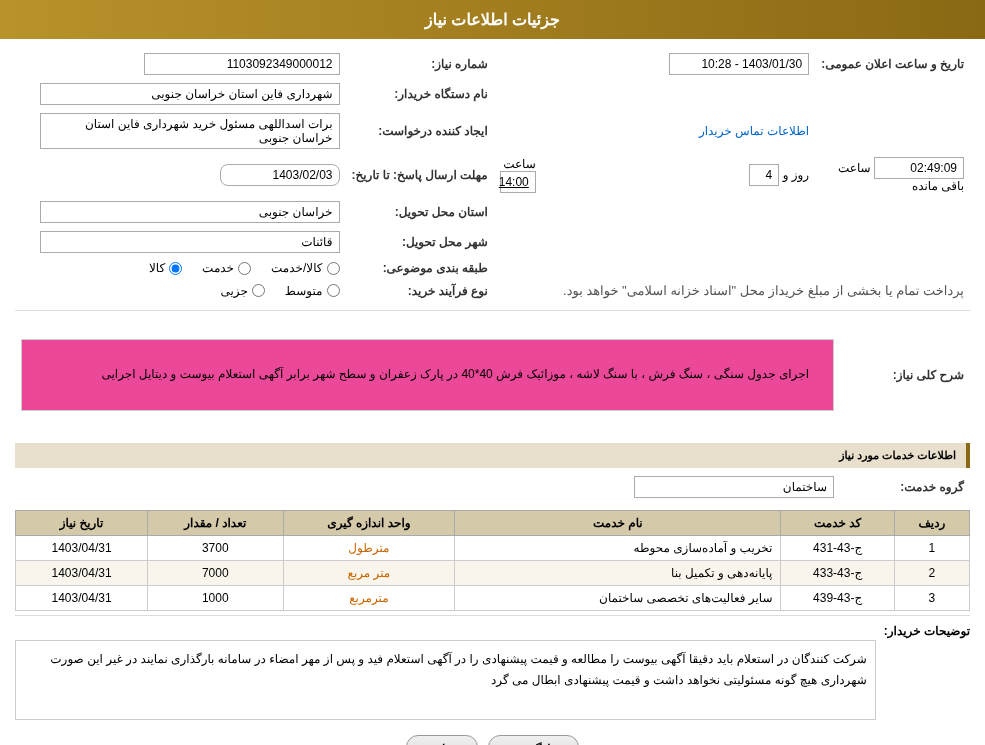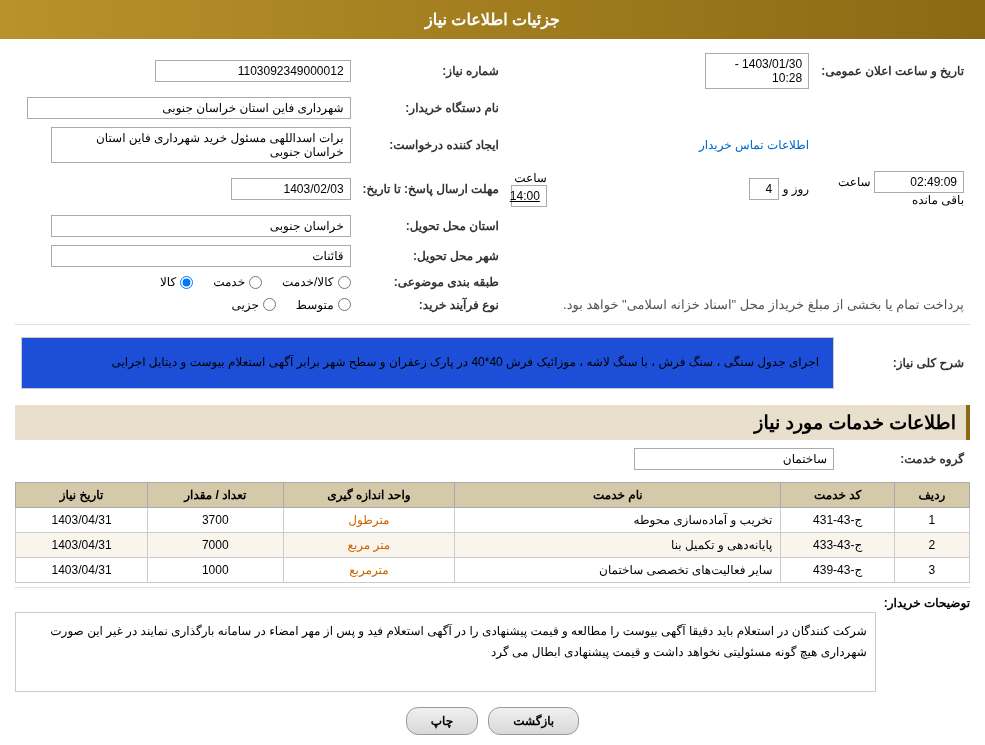--- a/index.html
+++ b/index.html
@@ -46,51 +46,51 @@
       text-align: right;
     }
     .input-box {
       border: 1px solid #aaa;
       background: #fff;
       padding: 3px 6px;
       min-height: 22px;
       display: inline-block;
     }
     .input-small {
-      width: 104px;
+      width: 140px;
     }
     .link-style {
       color: #0066cc;
       text-decoration: none;
     }
     .radio-group {
       display: flex;
       gap: 20px;
       align-items: center;
     }
     .radio-item {
       display: flex;
       align-items: center;
       gap: 4px;
     }
     .section-title {
       background: #e8e0cc;
       padding: 6px 10px;
       font-weight: bold;
-      font-size: 19px;
+      font-size: 11px;
       margin: 8px 0 4px 0;
       border-right: 4px solid #8B6914;
     }
     .description-box {
       border: 1px solid #ccc;
-      padding: 14px;
-      background: #1d4ed8;
+      padding: 24px;
+      background: #ec4899;
       text-align: right;
       line-height: 1.8;
-      margin: 4px 0;
+      margin: 20px 0;
     }
     .services-table {
       width: 100%;
       border-collapse: collapse;
       margin-top: 8px;
     }
     .services-table th {
       background: #d4c9a8;
       border: 1px solid #aaa;
       padding: 5px 8px;
@@ -176,21 +176,21 @@
           <span class="input-box" style="width:196px;">1103092349000012</span>
         </td>
       </tr>
 
       <tr>
         <td></td>
             <td></td>
             <td></td>
         <td class="label-cell">نام دستگاه خریدار:</td>
         <td class="value-cell">
-          <span class="input-box" style="width:324px;padding-left:42px;">شهرداری فاین استان خراسان جنوبی</span>
+          <span class="input-box" style="width:300px;padding-left:42px;">شهرداری فاین استان خراسان جنوبی</span>
         </td>
       </tr>
 
       <tr>
         <td></td>
         <td colspan="2">
           <a class="link-style">اطلاعات تماس خریدار</a>
         </td>
         <td class="label-cell">ایجاد کننده درخواست:</td>
         <td class="value-cell">
@@ -206,21 +206,21 @@
         <td>
           <span>روز و</span>
           <span class="input-box" style="width:30px;">4</span>
         </td>
         <td>
           <span>ساعت</span>
           <span class="input-box" style="width:36px;text-decoration:underline;">14:00</span>
         </td>
         <td class="label-cell">مهلت ارسال پاسخ: تا تاریخ:</td>
         <td class="value-cell">
-          <span class="input-box" style="width:120px;">1403/02/03</span>
+          <span class="input-box" style="width:120px;border-radius:8px;">1403/02/03</span>
         </td>
       </tr>
 
       <tr>
         <td></td>
             <td></td>
             <td></td>
         <td class="label-cell">استان محل تحویل:</td>
         <td>
           <span class="input-box" style="width:300px;">خراسان جنوبی</span>

